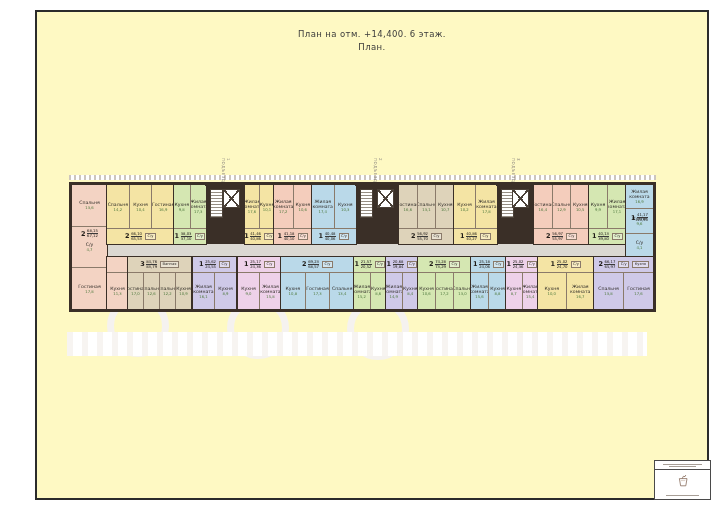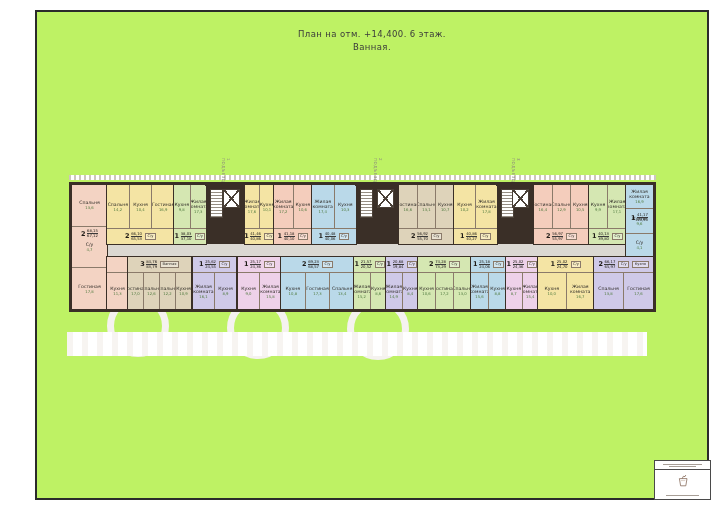--- a/index.html
+++ b/index.html
@@ -1,20 +1,20 @@
 <!DOCTYPE html>
 <html><head>
 <meta charset="utf-8">
 <style>
   html,body{margin:0;padding:0;background:#ffffff;-webkit-text-size-adjust:none;}
   body{width:720px;height:508px;position:relative;overflow:hidden;
        font-family:"DejaVu Sans",sans-serif;color:#2e2a26;}
   
   .frame{position:absolute;left:35px;top:10px;width:670px;height:486px;
-         border:2px solid #2b2b2b;background:#bef264;}
+         border:2px solid #2b2b2b;background:#fef9c3;}
   .title{position:absolute;left:0;top:16px;width:100%;text-align:center;
          font-size:8.5px;line-height:1.5;color:#3a3a3a;letter-spacing:.4px;}
   
   .wm{position:absolute;pointer-events:none;}
   .wm-circle{width:48px;height:48px;border:7px solid #f5f2ef;border-radius:50%;}
   .wm-band{background:repeating-linear-gradient(90deg,#f7f4f1 0 6px,#ffffff 6px 15px);}
   
   .tickstrip{position:absolute;left:67px;top:163px;width:587px;height:5px;
              background:repeating-linear-gradient(90deg,#cdc6bd 0 2px,#ffffff 2px 5px);}
   
@@ -62,21 +62,21 @@
   .stamp-mid{flex:1;display:flex;align-items:center;justify-content:center;}
   .stamp-foot{height:8px;display:flex;align-items:center;justify-content:center;}
 </style>
 </head>
 <body>
 
 <div class="frame">
 
   <div class="title">
     <div>План на отм. +14,400. 6 этаж.</div>
-    <div>Ванная.</div>
+    <div>План.</div>
   </div>
 
   <div class="wm wm-circle" style="left:70px;top:283px;"></div>
   <div class="wm wm-circle" style="left:190px;top:285px;"></div>
   <div class="wm wm-circle" style="left:310px;top:286px;"></div>
   <div class="wm wm-band" style="left:30px;top:320px;width:580px;height:24px;"></div>
 
   <div class="tickstrip" style="left:32px;"></div>
 
   <div class="building" style="left:32px;">

